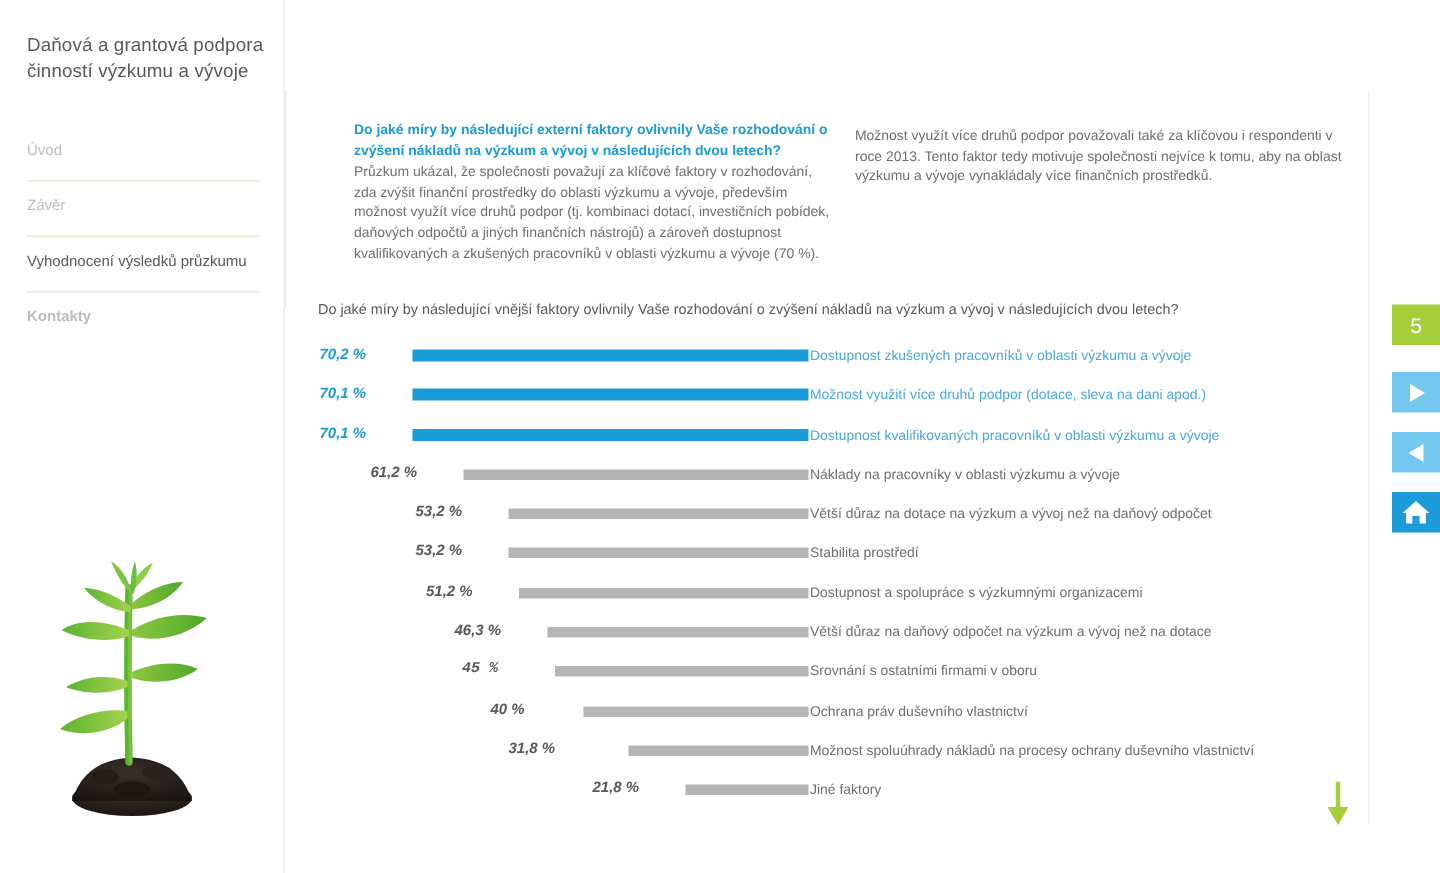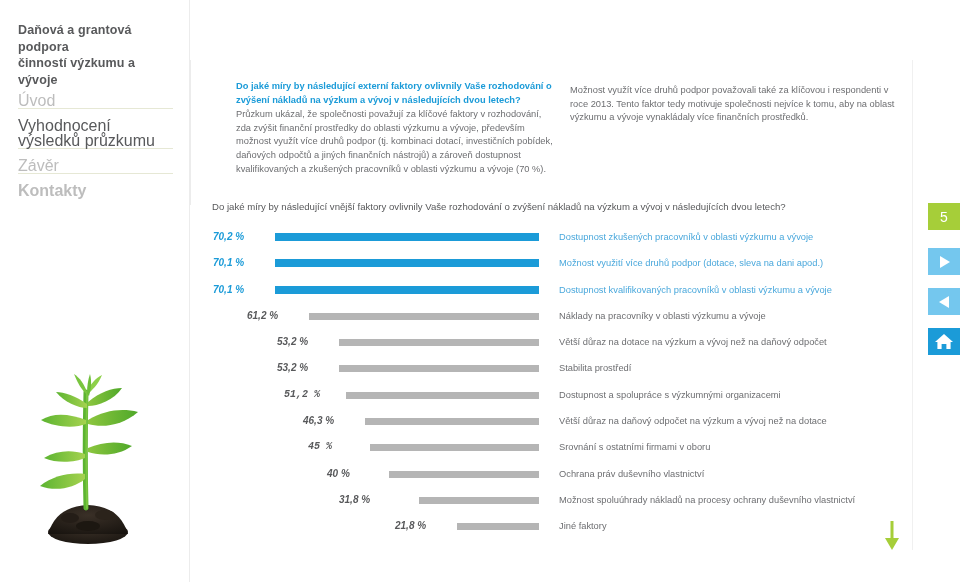--- a/index.html
+++ b/index.html
@@ -14,33 +14,33 @@
 
   
   #sidebar{
     position:absolute;left:0;top:0;width:190px;height:582px;
     background:#ffffff;
     border-right:1px solid #ececec;
     box-sizing:border-box;
   }
   #brand{position:absolute;left:18px;top:22px;width:160px;}
   #brand .b1,#brand .b2{
-    font-size:12.5px;line-height:16.5px;color:#58595b;font-weight:700;
+    font-size:12.5px;line-height:16.5px;color:#58595b;font-weight:400;
     letter-spacing:.1px;
   }
   #brand .b3{
     font-size:12.5px;line-height:16.5px;color:#a6ce39;font-weight:400;
     letter-spacing:.1px;
   }
 
   #nav{position:absolute;left:18px;top:84px;width:155px;}
   .nav-item{
-    font-size:16px;line-height:15px;
+    font-size:10px;line-height:15px;
     color:#bdbdbd;
-    padding:9px 0 0 0;
+    padding:9px 0 12px 0;
     border-bottom:1px solid #e6e8d5;
     cursor:pointer;
   }
   .nav-item.first{border-top:none;}
   .nav-item.active{color:#58595b;}
   .nav-item.last{border-bottom:none;font-weight:bold;}
 
   
   #plant{
     position:absolute;left:10px;top:300px;width:170px;height:275px;
@@ -88,21 +88,21 @@
     color:#58595b;
     white-space:nowrap;
   }
   .val.hi{color:#1b9bd8;}
   .bar{
     position:absolute;top:6px;height:7px;background:#b5b5b5;
   }
   .bar.hi{background:#1b9bd8;height:8px;top:5px;}
   .cat{
     position:absolute;left:328px;top:3px;
-    font-size:9.3px;line-height:12px;color:#6d6e71;white-space:nowrap;padding-left:19px;
+    font-size:9.3px;line-height:12px;color:#6d6e71;white-space:nowrap;
   }
   .cat.hi{color:#4aa8dc;}
 
   
   .navbtn{
     position:absolute;left:928px;width:32px;height:27px;
     display:flex;align-items:center;justify-content:center;
     cursor:pointer;
   }
   #btn-page{top:203px;background:#a6ce39;}
@@ -121,22 +121,22 @@
 
 <div id="sidebar">
 
   <div id="brand">
     <div class="b1">Daňová a grantová podpora</div>
     <div class="b2">činností výzkumu a vývoje</div>
   </div>
 
   <div id="nav">
     <div class="nav-item first">Úvod</div>
+    <div class="nav-item">Závěr</div>
     <div class="nav-item active">Vyhodnocení výsledků průzkumu</div>
-    <div class="nav-item">Závěr</div>
     <div class="nav-item last">Kontakty</div>
   </div>
 
   <div id="plant">
     <svg viewBox="0 0 170 275" width="170" height="275" xmlns="http://www.w3.org/2000/svg">
       <defs>
         <linearGradient id="lg1" x1="0" y1="0" x2="1" y2="0">
           <stop offset="0%" stop-color="#8cc63f"></stop>
             <stop offset="100%" stop-color="#4fa829"></stop>
         </linearGradient>
@@ -213,21 +213,21 @@
       <div class="val" style="left: 65px; width: 54px;">53,2 %</div>
       <div class="bar" style="left: 127px; width: 200px;"></div>
       <div class="cat">Větší důraz na dotace na výzkum a vývoj než na daňový odpočet</div>
     </div>
     <div class="row">
       <div class="val" style="left: 65px; width: 54px;">53,2 %</div>
       <div class="bar" style="left: 127px; width: 200px;"></div>
       <div class="cat">Stabilita prostředí</div>
     </div>
     <div class="row">
-      <div class="val" style="left: 72px; width: 54px; font-family: Liberation Mono, monospace;">51,2 %</div>
+      <div class="val" style="left: 72px; width: 54px;">51,2 %</div>
       <div class="bar" style="left: 134px; width: 193px;"></div>
       <div class="cat">Dostupnost a spolupráce s výzkumnými organizacemi</div>
     </div>
     <div class="row">
       <div class="val" style="left: 91px; width: 54px;">46,3 %</div>
       <div class="bar" style="left: 153px; width: 174px;"></div>
       <div class="cat">Větší důraz na daňový odpočet na výzkum a vývoj než na dotace</div>
     </div>
     <div class="row">
       <div class="val" style="left: 96px; width: 54px; font-family: Liberation Mono, monospace;">45 %</div>

